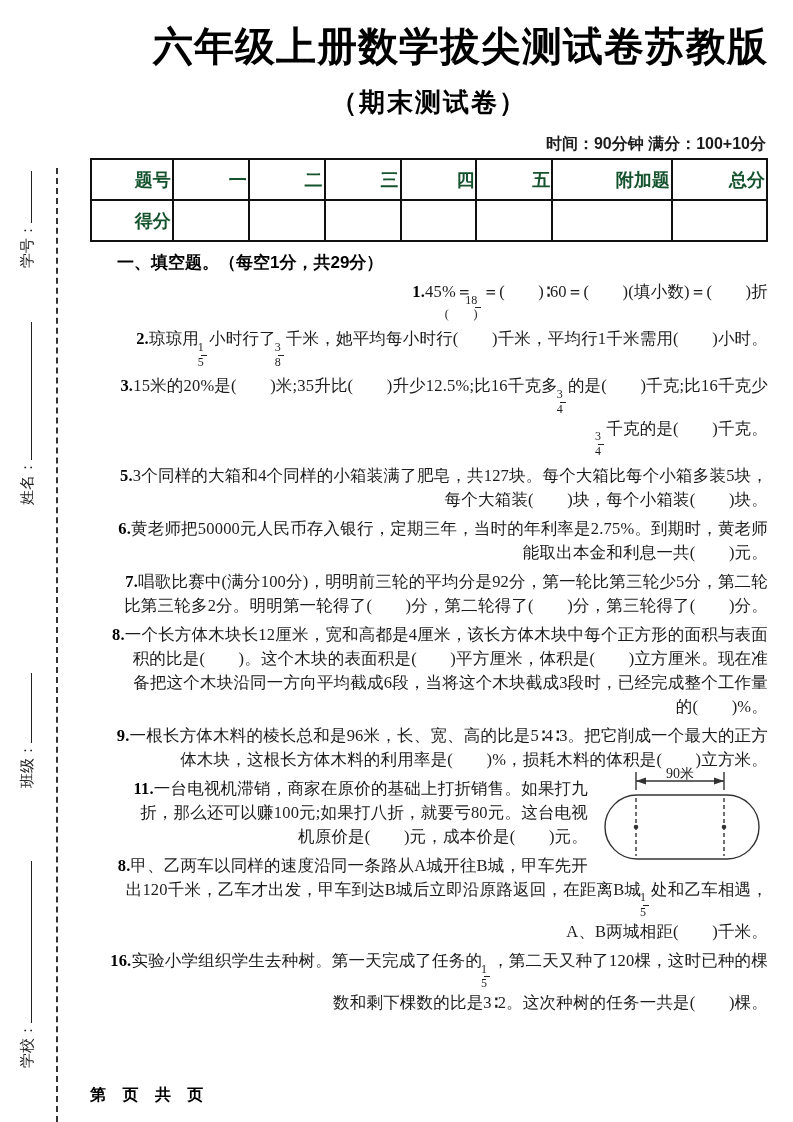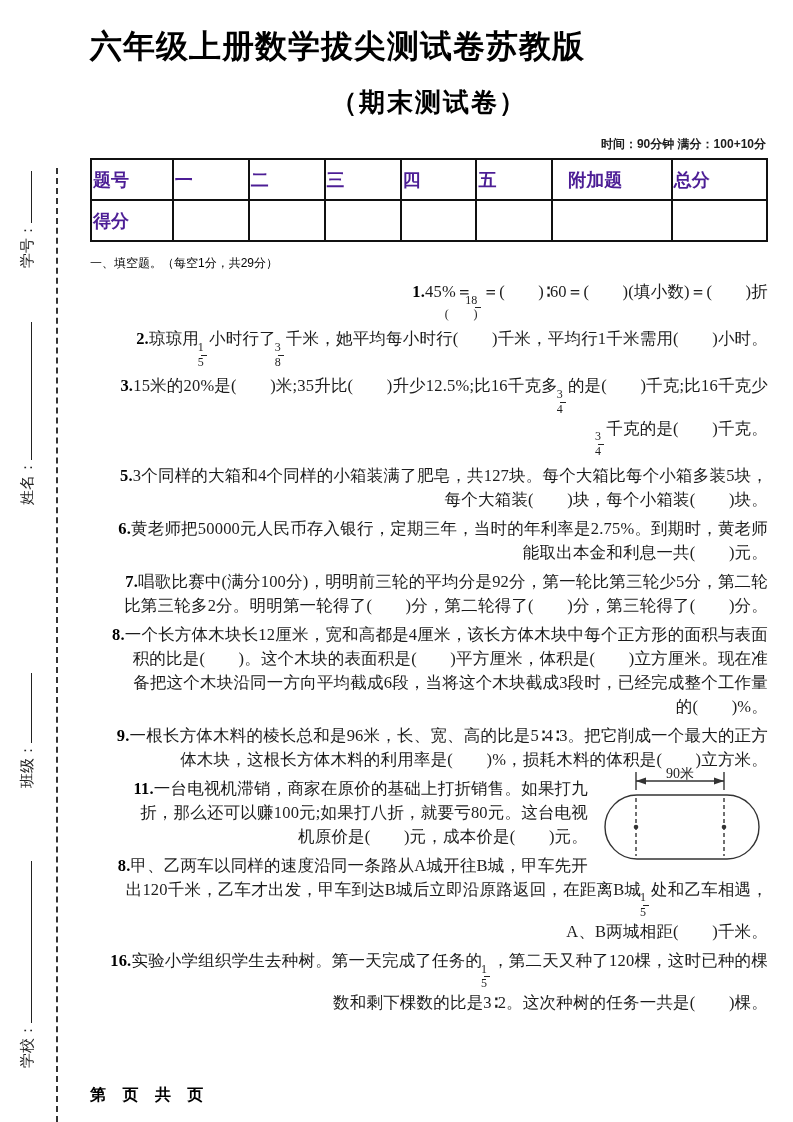--- a/index.html
+++ b/index.html
@@ -28,49 +28,49 @@
   .side-item:nth-child(3){top:788px}
   .side-item:nth-child(4){top:1068px}
   .side-item:nth-child(1) .blank{width:52px}
   .side-item:nth-child(2) .blank{width:138px}
   .side-item:nth-child(3) .blank{width:70px}
   .side-item:nth-child(4) .blank{width:162px}
   .cutline{position:absolute;left:56px;top:168px;bottom:0;width:0;border-left:2px dashed #333;}
   
   .content{position:absolute;left:90px;top:0;width:678px;height:100%;padding-top:22px;box-sizing:border-box;}
   h1.title{
-    margin:0;text-align:left;
+    margin:0;text-align:right;
     font-family:"Liberation Sans","DejaVu Sans",sans-serif;
-    font-weight:900;font-size:32px;line-height:48px;color:#000;letter-spacing:1px;
+    font-weight:900;font-size:40px;line-height:48px;color:#000;letter-spacing:1px;
   }
   h2.subtitle{
     margin:12px 0 0 0;text-align:center;
     font-family:"Liberation Sans","DejaVu Sans",sans-serif;
     font-weight:900;font-size:26px;line-height:40px;color:#000;letter-spacing:2px;
   }
   .exam-info{
     margin-top:12px;text-align:right;
     font-family:"Liberation Sans","DejaVu Sans",sans-serif;
-    font-weight:700;font-size:12px;line-height:20px;padding-right:2px;
+    font-weight:700;font-size:16px;line-height:20px;padding-right:2px;
   }
   
   table.score-table{width:100%;border-collapse:collapse;margin-top:4px;table-layout:fixed;}
   table.score-table td{
-    border:2px solid #111;height:37px;text-align:left;vertical-align:middle;
+    border:2px solid #111;height:37px;text-align:right;vertical-align:middle;
     font-family:"Liberation Sans","DejaVu Sans",sans-serif;
-    font-weight:700;font-size:18px;color:#4c1d95;
+    font-weight:700;font-size:18px;color:#14532d;
   }
   table.score-table td.c-first{width:11.5%;}
   table.score-table td.c-extra{width:15%;padding-left:15px;}
   table.score-table td.c-total{width:13.5%;}
   
   .section-heading{
     margin-top:9px;
     font-family:"Liberation Sans","DejaVu Sans",sans-serif;
-    font-weight:400;font-size:12px;line-height:24px;color:#000;
+    font-weight:700;font-size:17px;line-height:24px;color:#000;margin-left:27px;
   }
   .questions{margin-top:4px;font-size:16.5px;color:#1c1c1c;text-align:right;}
   .q{margin:5px 0 5px 34px;text-indent:-34px;line-height:24px;letter-spacing:0.2px;}
   .qnum{display:inline-block;width:34px;text-indent:0;font-weight:700;color:#000;}
   .frac{
     display:inline-flex;flex-direction:column;align-items:center;
     vertical-align:-0.55em;font-size:12px;line-height:1.15;margin:0 2px;
   }
   .frac .fn{border-bottom:1.3px solid #222;padding:0 3px;display:block;}
   .frac .fd{padding:0 3px;display:block;}

